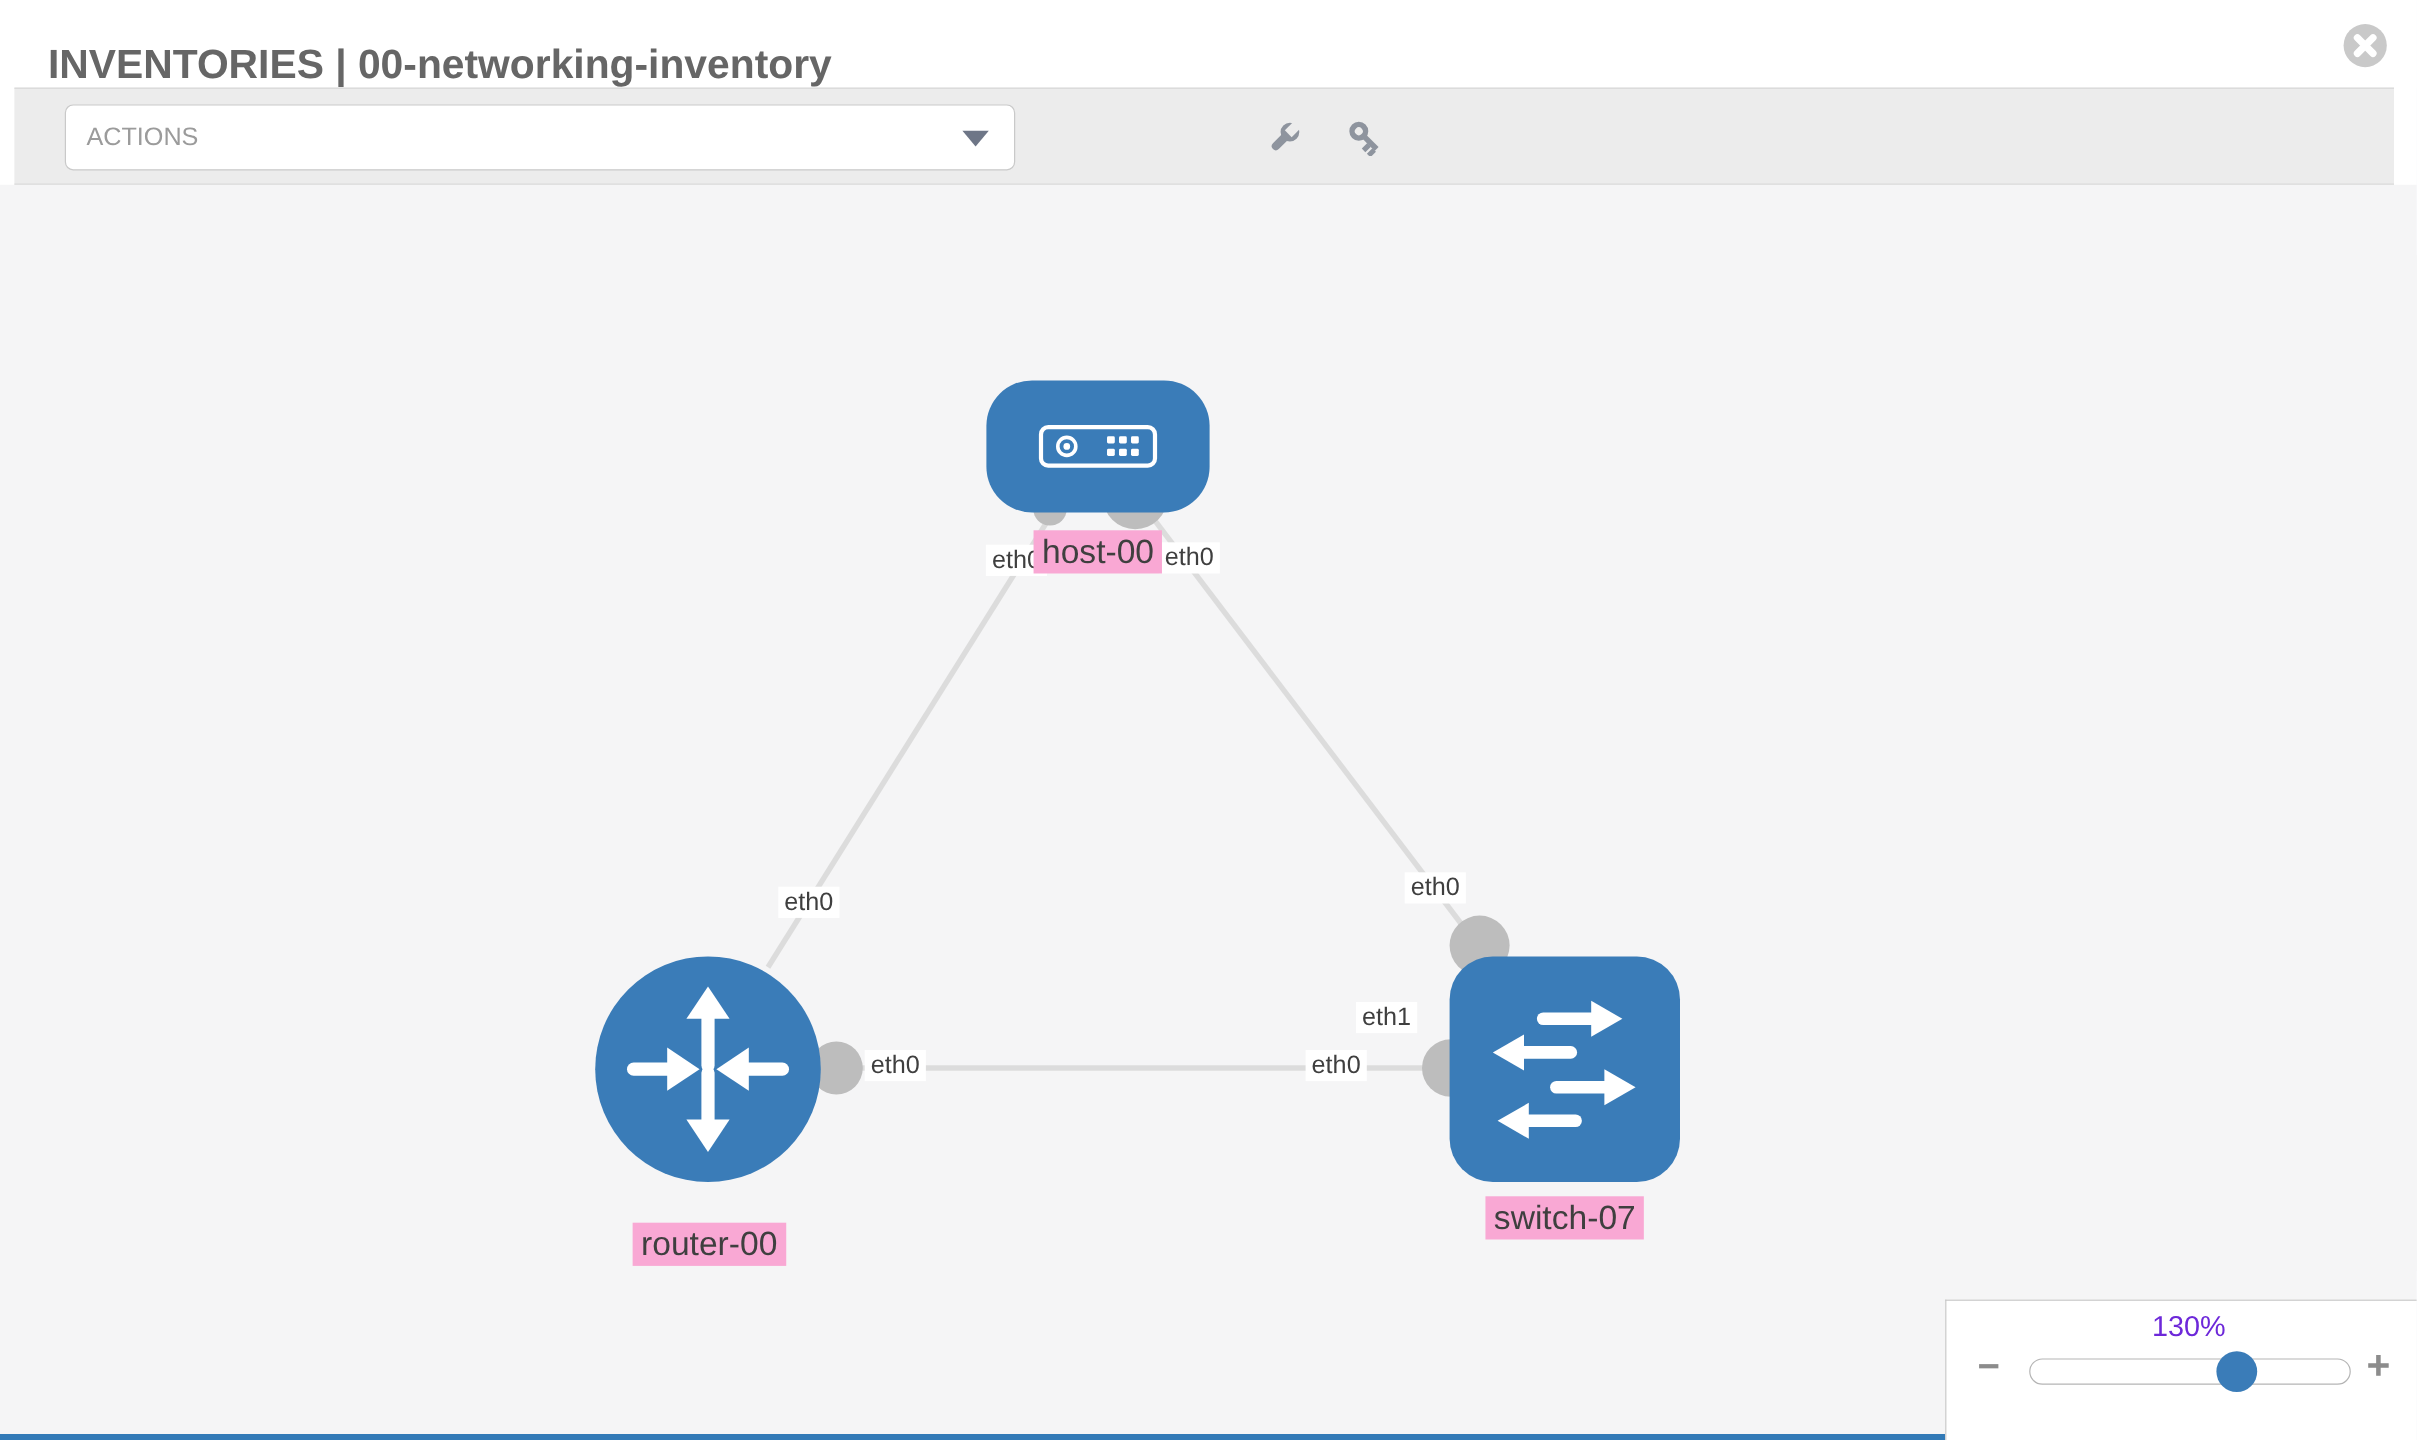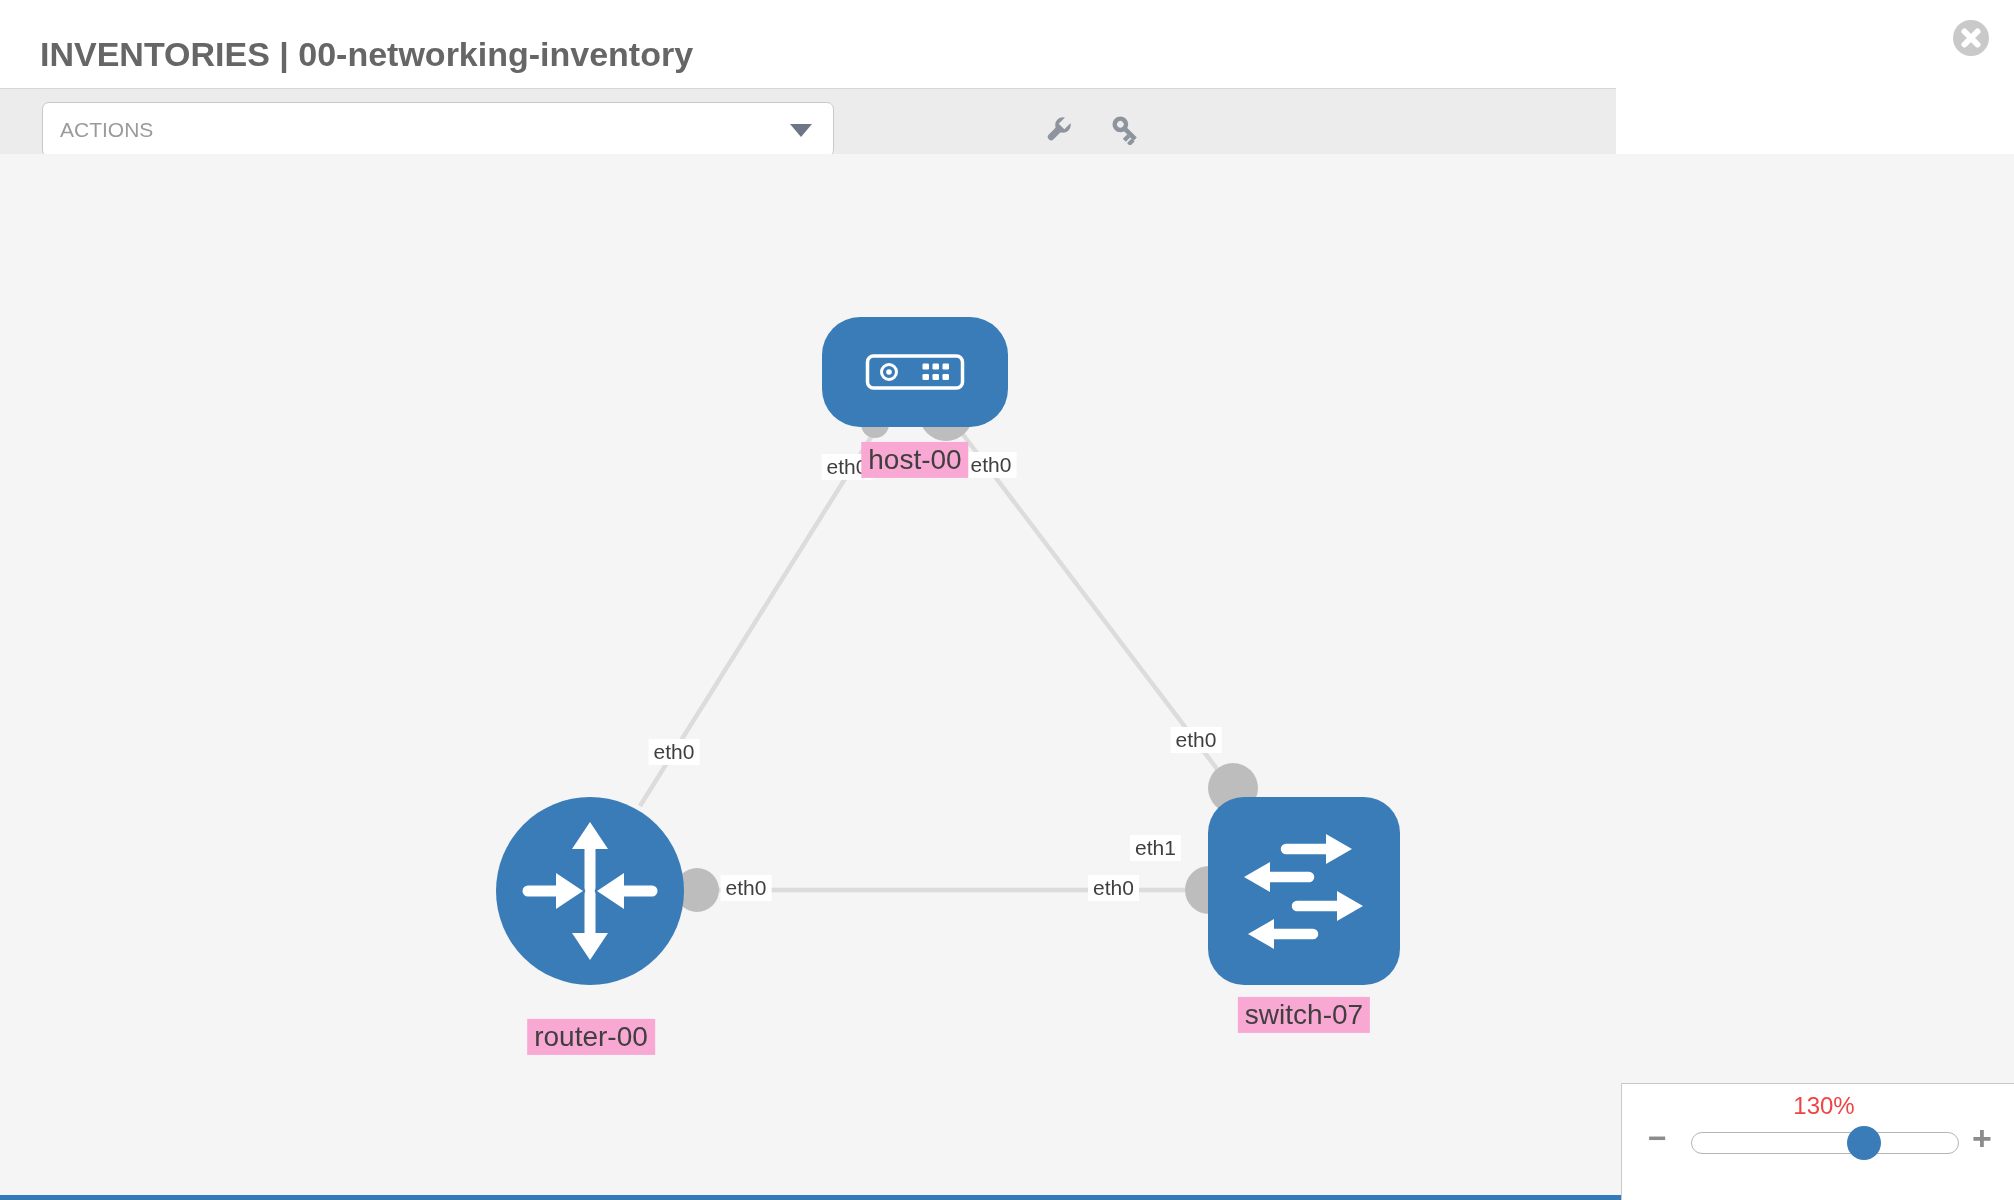--- a/index.html
+++ b/index.html
@@ -12,23 +12,23 @@
   }
   
   .header { position:absolute; top:0; left:0; width:2014px; height:73px; background:#fff; }
   .title {
     position:absolute; left:40px; top:9px;
     font-size:34px; font-weight:bold; color:#666; white-space:nowrap;margin-top:26px;
   }
   .close-btn { position:absolute; top:19px; right:24px; width:38px; height:38px; cursor:pointer; }
   
   .toolbar {
-    position:absolute; top:73px; left:0; width:1616px; height:81px;
+    position:absolute; top:73px; left:12px; width:1983px; height:81px;
     background:#ececec; box-sizing:border-box;
-    border-top:1px solid #d6d6d6; border-bottom:1px solid #d6d6d6;margin-top:15px;
+    border-top:1px solid #d6d6d6; border-bottom:1px solid #d6d6d6;
   }
   .select-box {
     position:absolute; top:13px; height:55px; box-sizing:border-box;
     background:#fff; border:1px solid #c9c9c9; border-radius:7px;
     font-size:21px; color:#9b9b9b; line-height:53px; padding-left:17px;
     cursor:pointer;
   }
   .actions-box { left:42px;  width:792px; }
   .search-box  { left:1182px; width:812px; }
   .caret {
@@ -61,21 +61,21 @@
     background:#337ab7;
   }
   
   .zoom-panel {
     position:absolute; left:1621px; top:929px; width:393px; height:117px;
     background:#fff; box-sizing:border-box;
     border-top:1px solid #c9c9c9; border-left:1px solid #c9c9c9;
   }
   .zoom-value {
     position:absolute; top:8px; left:117px; width:170px; text-align:center;
-    font-size:24px; color:#ef4444;
+    font-size:24px; color:#6d28d9;
   }
   .zoom-minus {
     position:absolute; left:26px; top:38px; font-size:32px; font-weight:bold;
     color:#8c8c8c; cursor:pointer; line-height:1;
   }
   .zoom-plus {
     position:absolute; left:350px; top:37px; font-size:34px; font-weight:bold;
     color:#8c8c8c; cursor:pointer; line-height:1;
   }
   .zoom-track {

